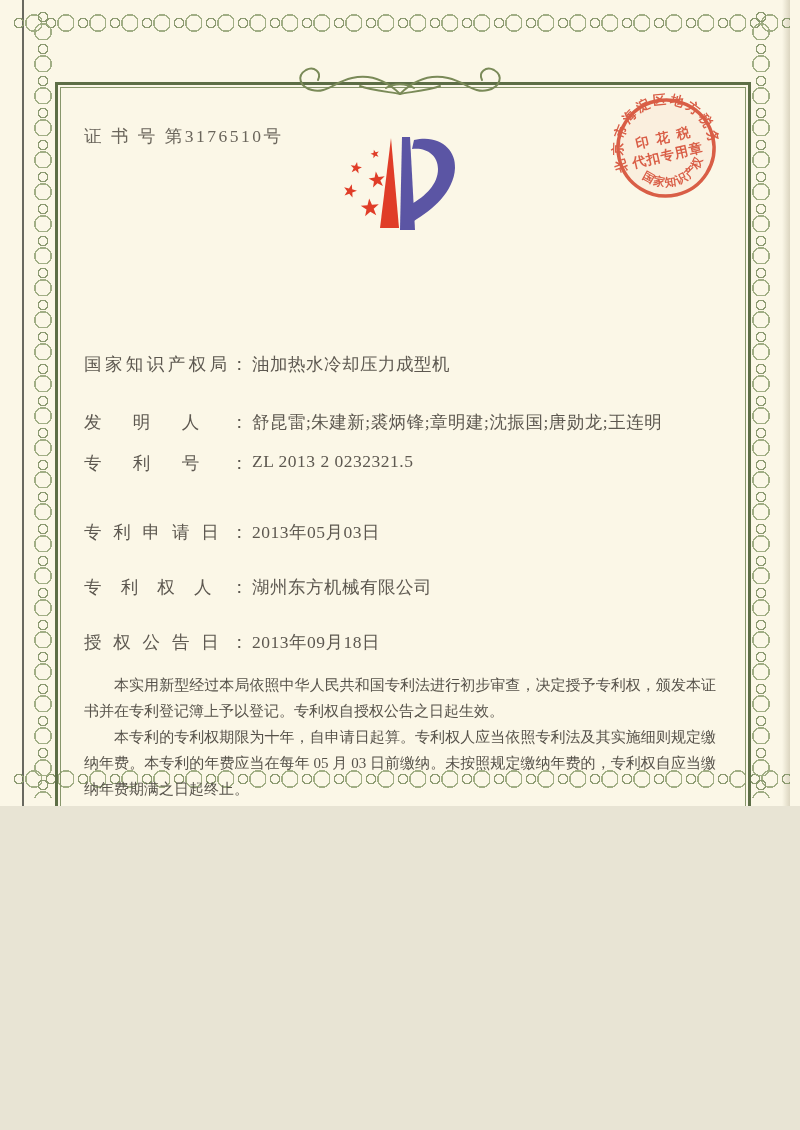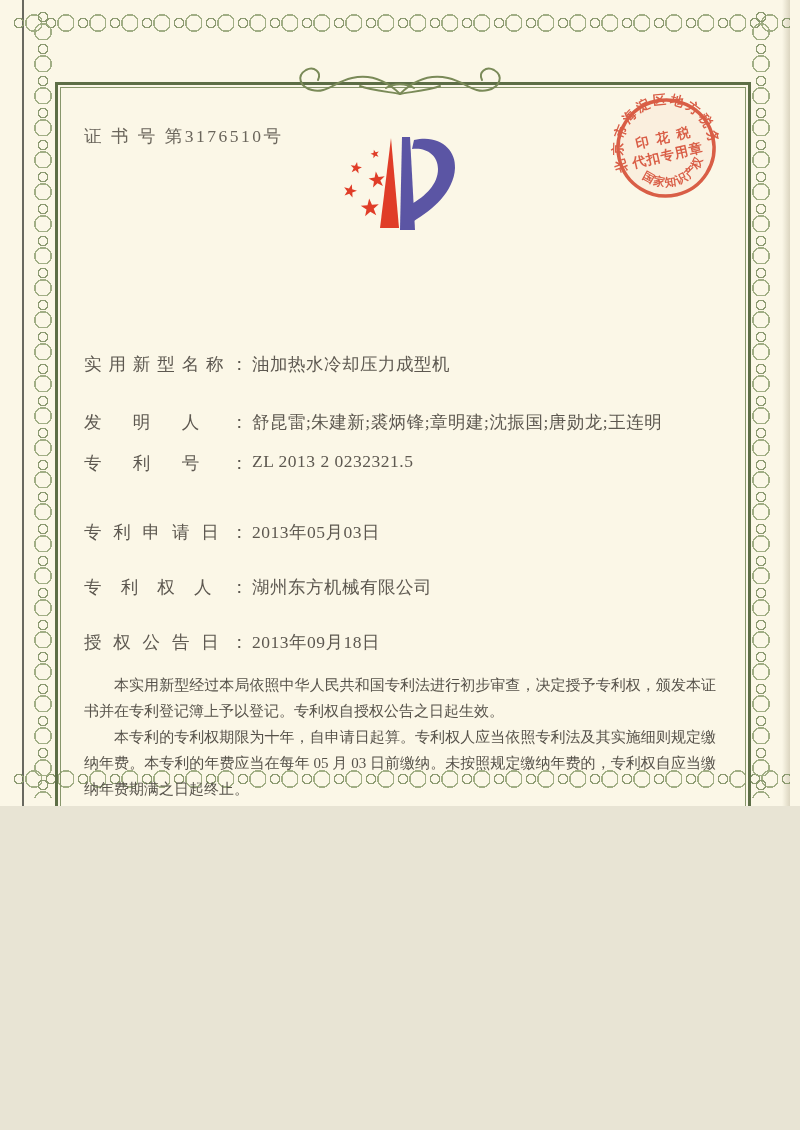--- a/index.html
+++ b/index.html
@@ -129,21 +129,21 @@
     </g>
     <g fill="#5b55a4">
       <path d="M70,3 L78,3 L83,96 L68,96 Z"></path>
       <path d="M82,6 C108,0 124,16 123,34 C122,58 100,76 82,87 L78,71 C94,62 106,50 106,35 C106,21 94,13 80,15 Z"></path>
     </g>
   </svg>
 
 
   <div class="fields">
     <div class="frow" style="top:0;">
-      <span class="flabel">实用新型名称：</span><span class="fvalue">油加热水冷却压力成型机</span>
+      <span class="flabel">国家知识产权局：</span><span class="fvalue">油加热水冷却压力成型机</span>
     </div>
     <div class="frow" style="top:58px;">
       <span class="flabel">发明人：</span><span class="fvalue">舒昆雷;朱建新;裘炳锋;章明建;沈振国;唐勋龙;王连明</span>
     </div>
     <div class="frow" style="top:99px;">
       <span class="flabel">专利号：</span><span class="fvalue">ZL 2013 2 0232321.5</span>
     </div>
     <div class="frow" style="top:168px;">
       <span class="flabel">专利申请日：</span><span class="fvalue">2013年05月03日</span>
     </div>

